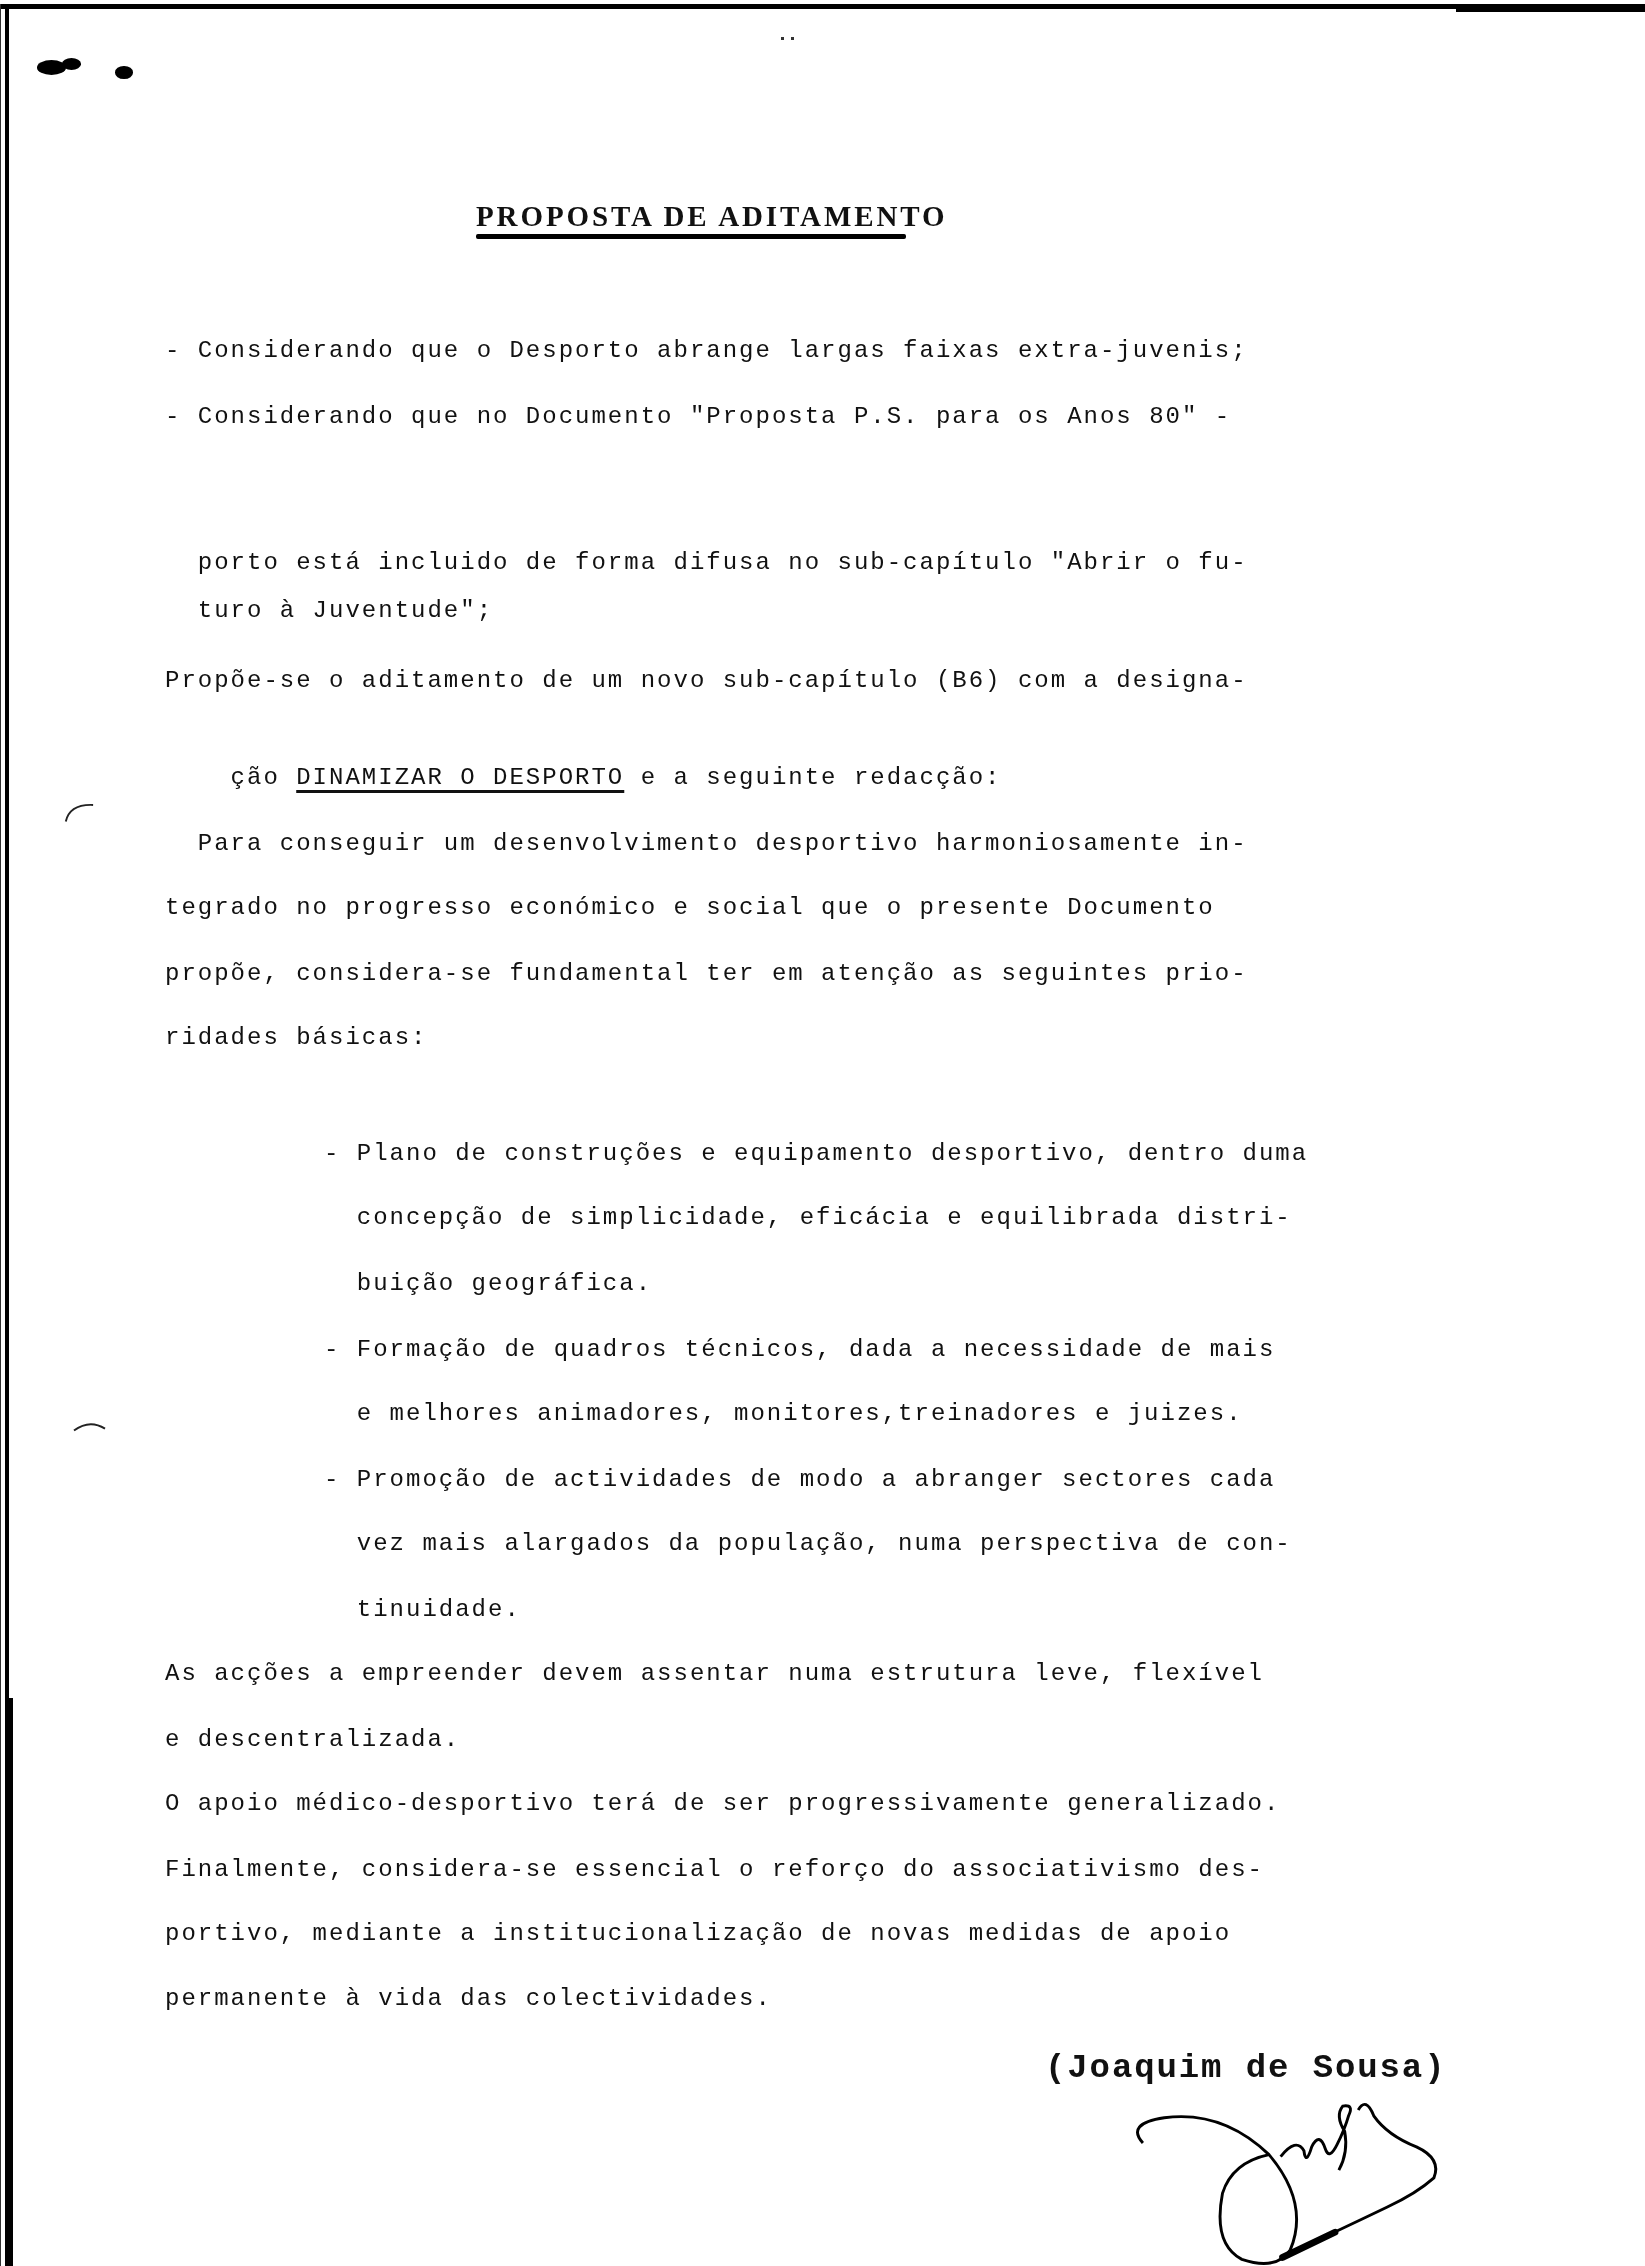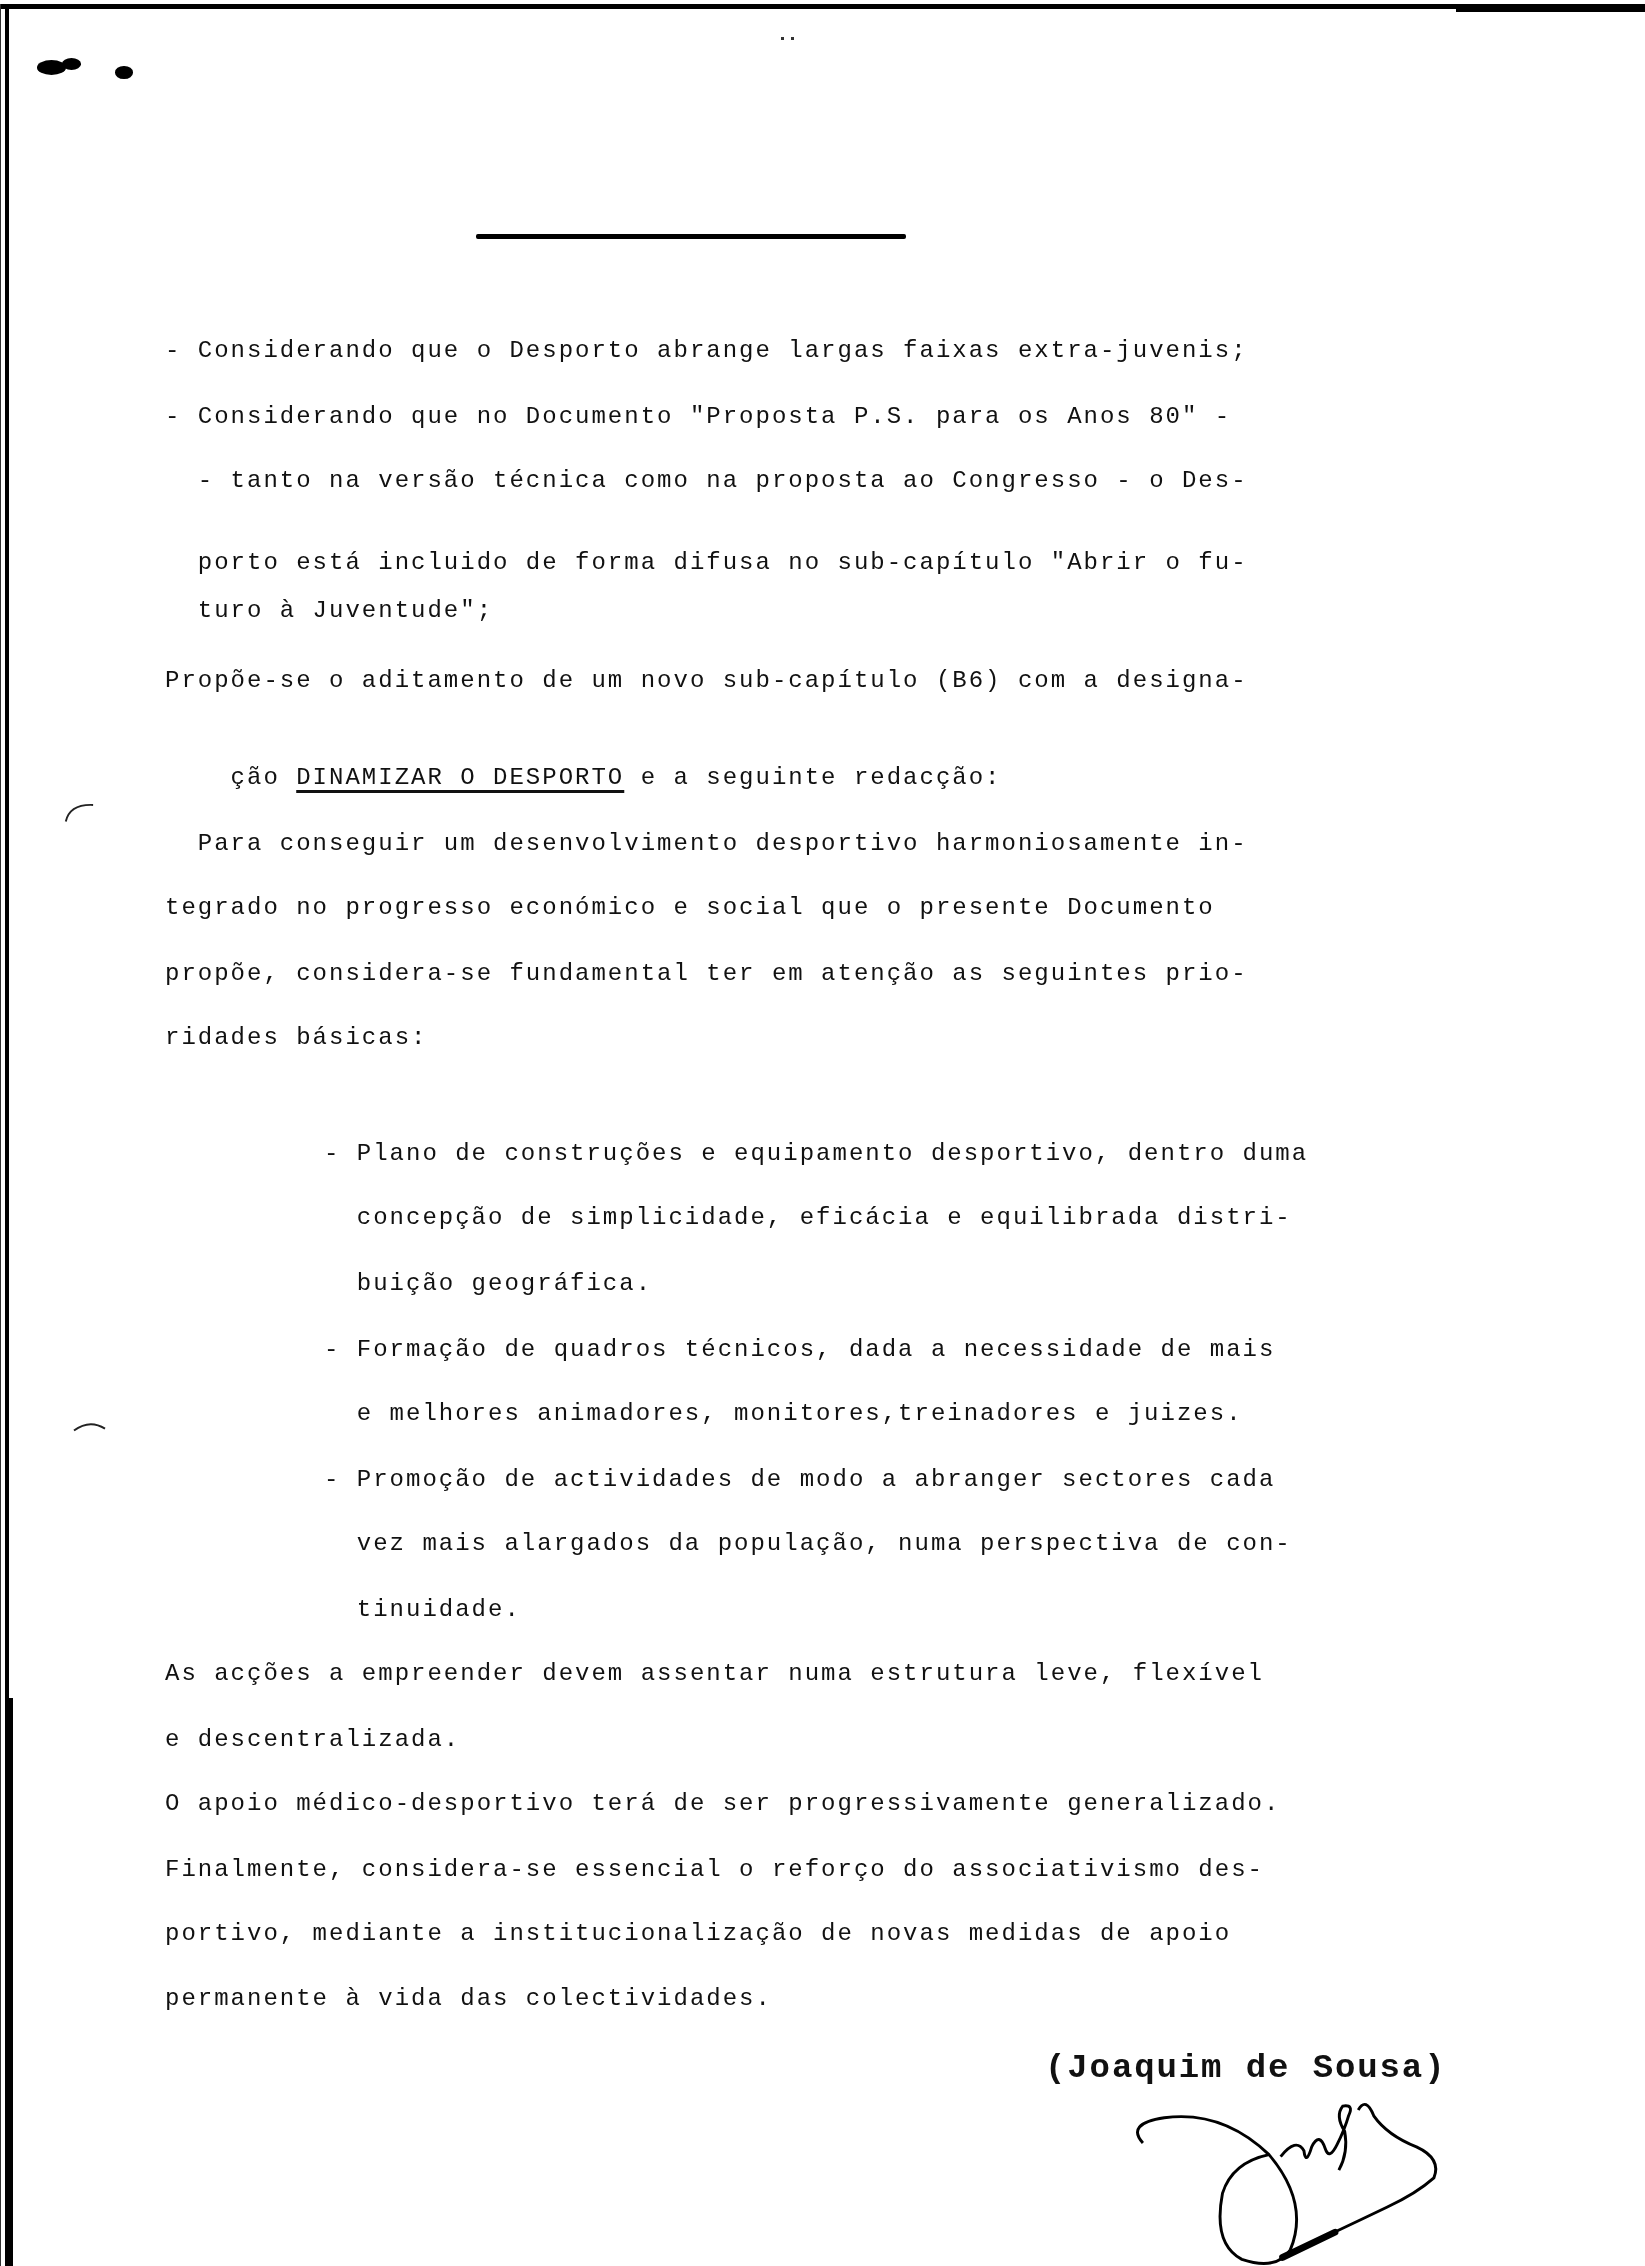--- a/index.html
+++ b/index.html
@@ -135,25 +135,25 @@
   <div class="speck" style="left:781px;top:37px;"></div>
   <div class="speck" style="left:791px;top:37px;"></div>
   <div class="speck" style="left:1407px;top:2067px;"></div>
   <svg style="position:absolute;left:58px;top:802px;width:39px;height:39px;" viewBox="0 0 40 40">
     <path d="M36 3 Q12 2 8 20" stroke="#222" stroke-width="2" fill="none"></path>
   </svg>
   <svg style="position:absolute;left:70px;top:1417px;width:39px;height:19.4px;" viewBox="0 0 40 20">
     <path d="M4 14 Q20 2 36 12" stroke="#222" stroke-width="2" fill="none"></path>
   </svg>
 
+  <div class="title">PROPOSTA DE ADITAMENTO</div>
   <div class="title-underline"></div>
 
   <div class="line" style="left:165px;top:334px;">- Considerando que o Desporto abrange largas faixas extra-juvenis;</div>
   <div class="line" style="left:165px;top:400px;">- Considerando que no Documento "Proposta P.S. para os Anos 80" -</div>
-  <div class="line" style="left:165px;top:464px;">  - tanto na versão técnica como na proposta ao Congresso - o Des-</div>
   <div class="line" style="left:165px;top:546px;">  porto está incluido de forma difusa no sub-capítulo "Abrir o fu-</div>
   <div class="line" style="left:165px;top:594px;">  turo à Juventude";</div>
 
   <div class="line" style="left:165px;top:664px;">Propõe-se o aditamento de um novo sub-capítulo (B6) com a designa-</div>
   <div class="line" style="left:165px;top:728px;">
     <span>ção </span><span class="u">DINAMIZAR O DESPORTO</span><span> e a seguinte redacção:</span>
   </div>
 
   <div class="line" style="left:165px;top:827px;">  Para conseguir um desenvolvimento desportivo harmoniosamente in-</div>
   <div class="line" style="left:165px;top:891px;">tegrado no progresso económico e social que o presente Documento</div>

